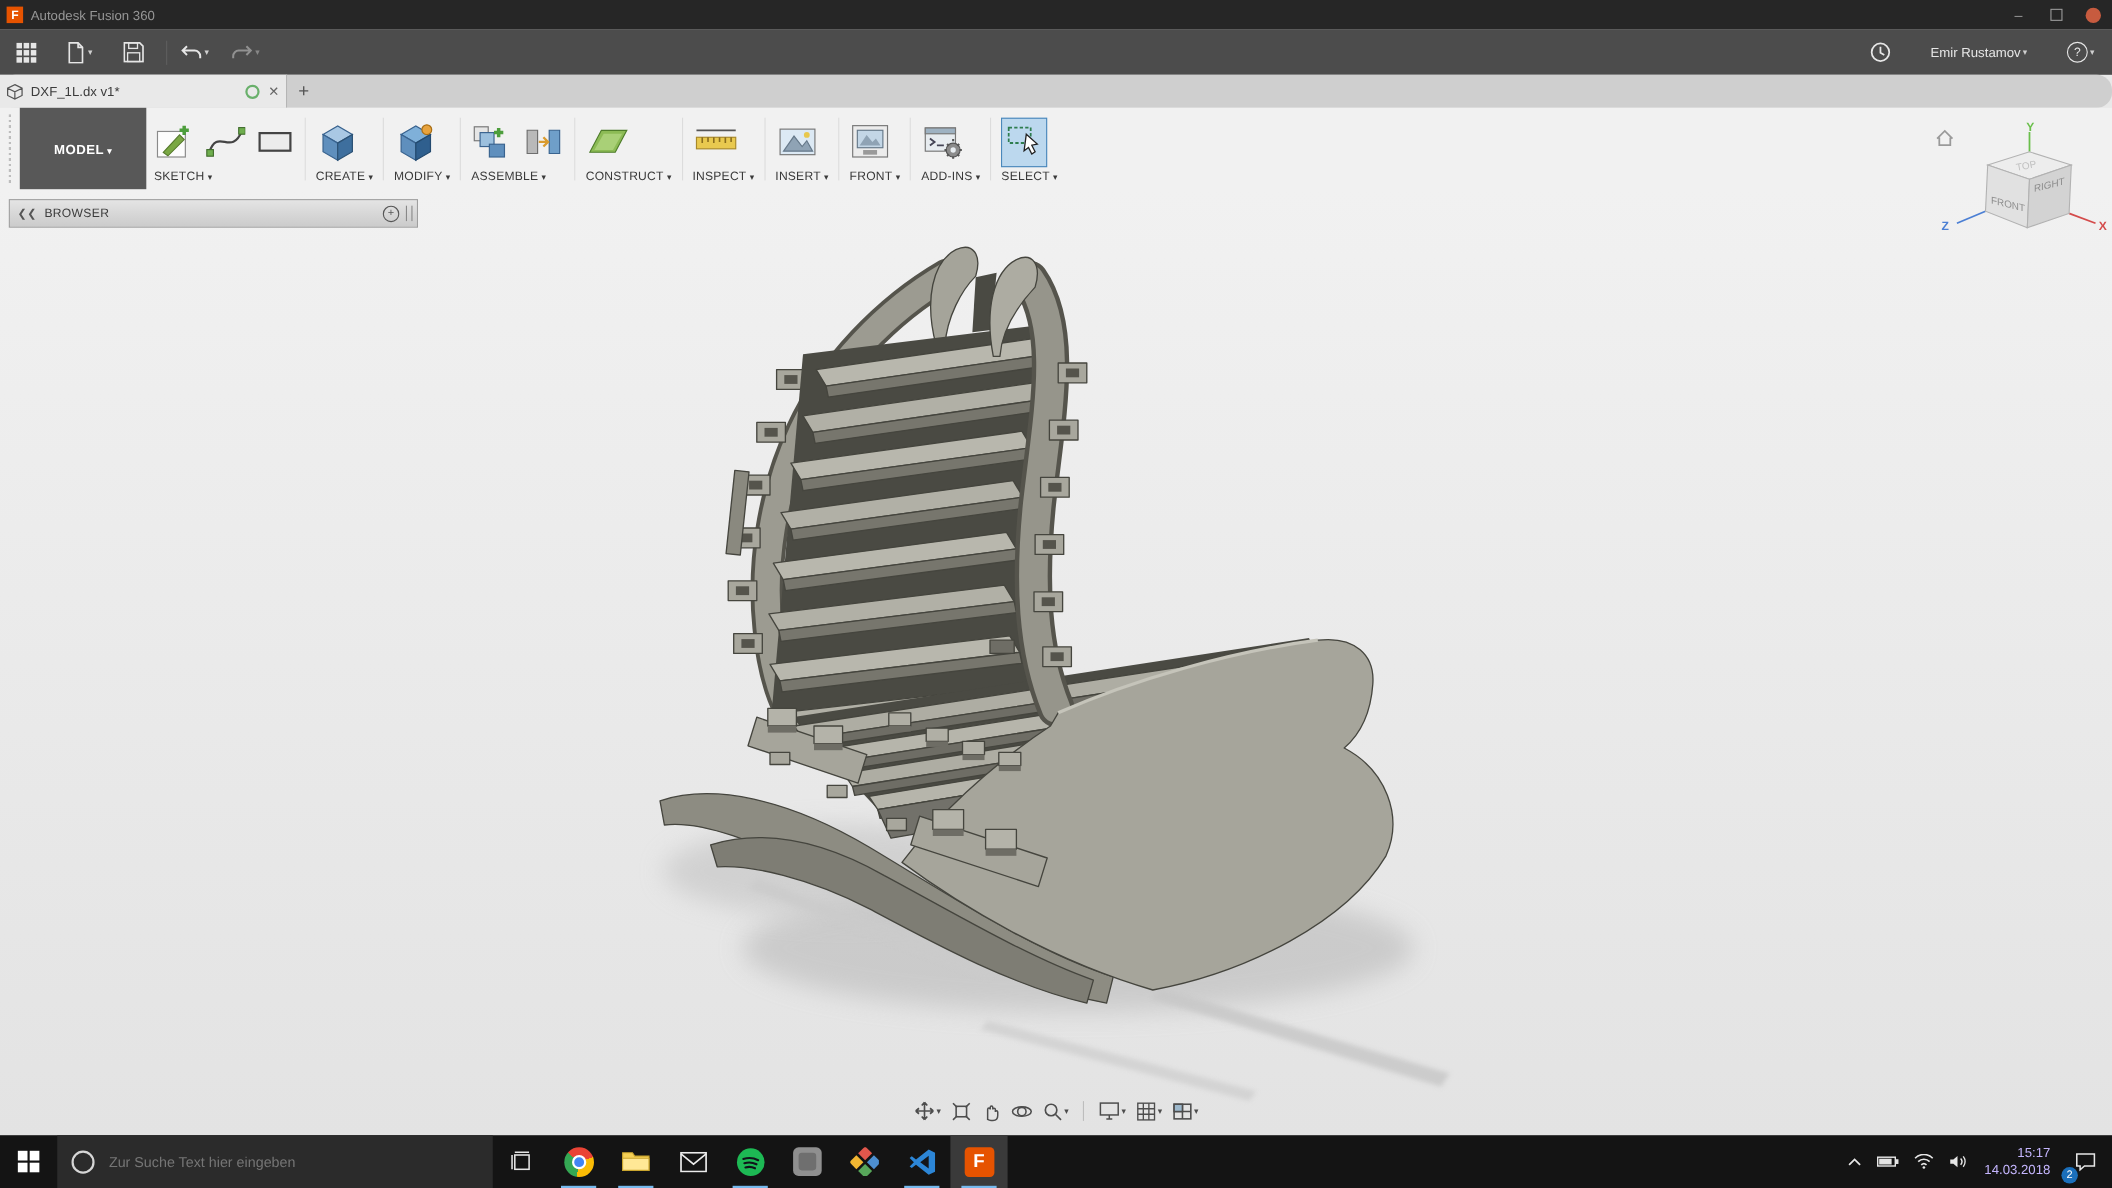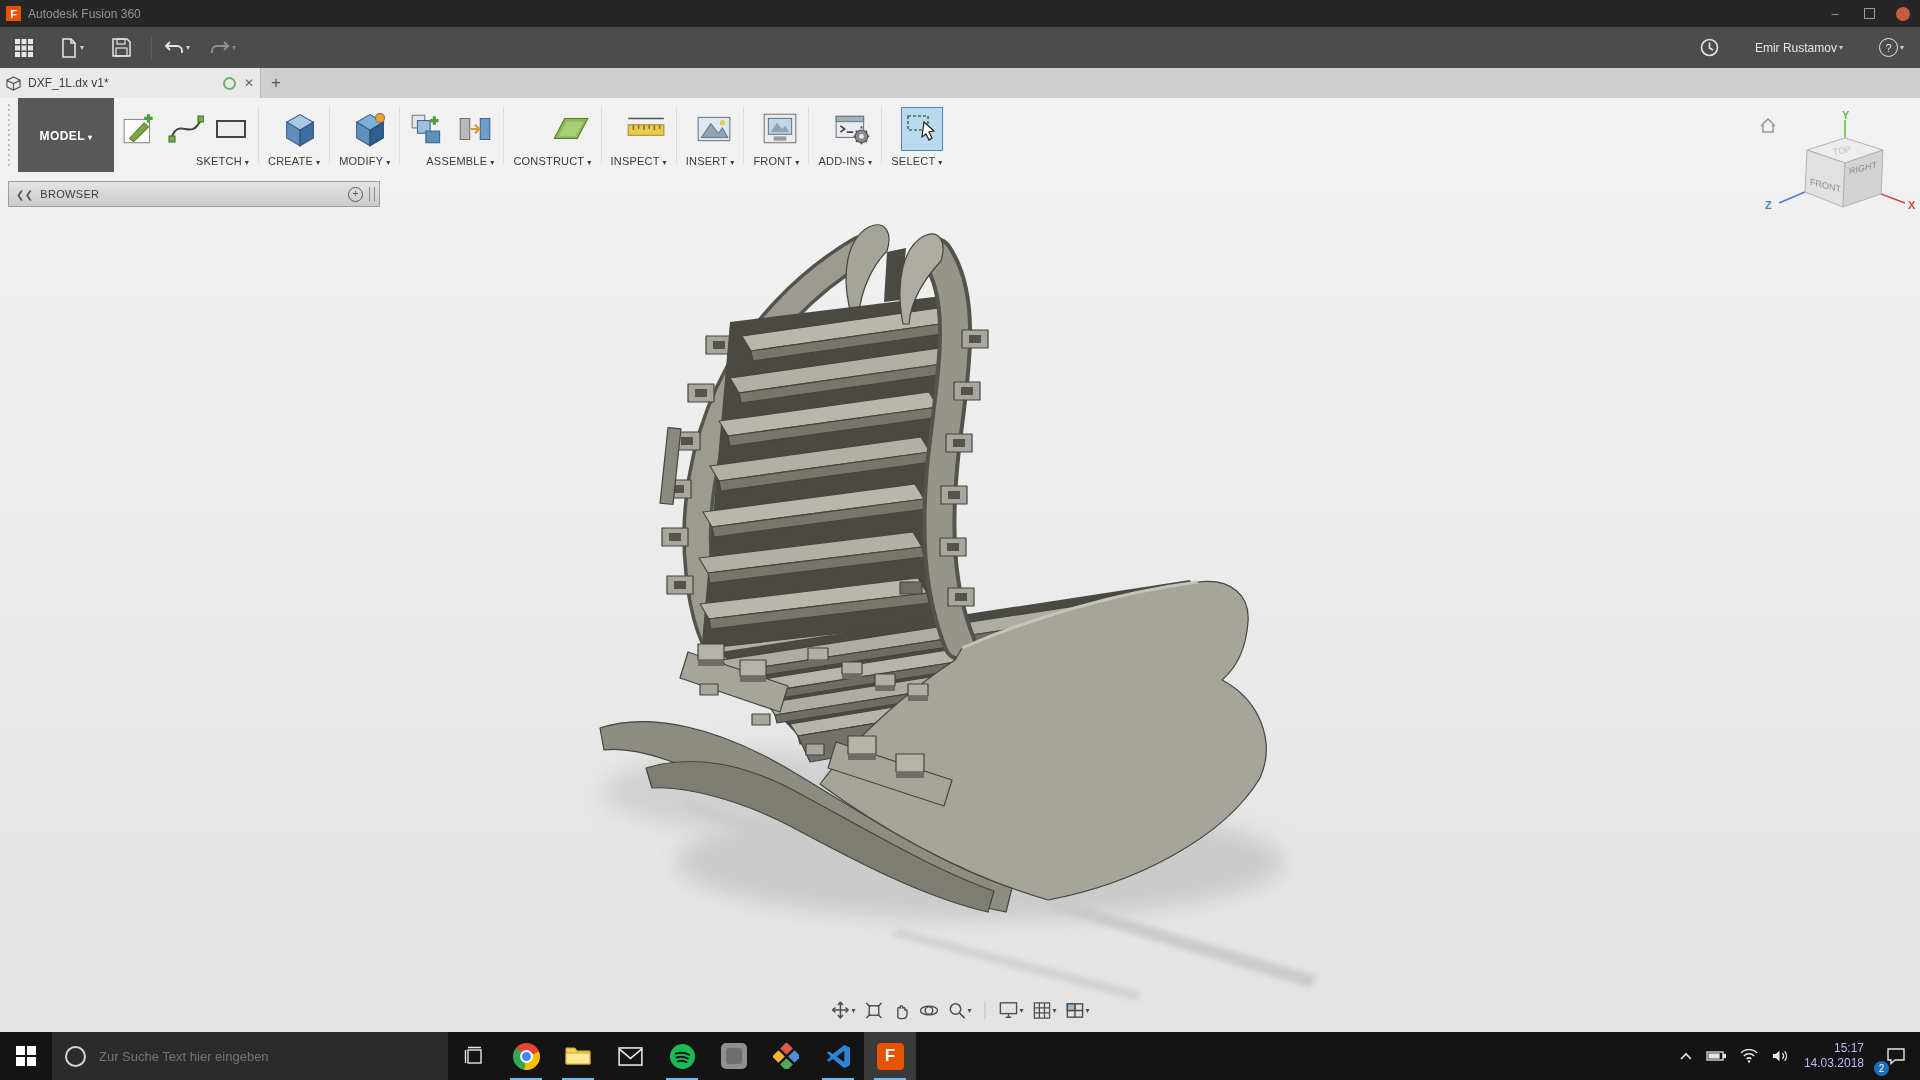--- a/index.html
+++ b/index.html
@@ -14,35 +14,35 @@
      display:flex;align-items:center;justify-content:center;margin:0 7px 0 6px;}
   .wbtn{width:34px;height:27px;display:flex;align-items:center;justify-content:center;color:#9a9a9a;font-size:13px;}
   .closebtn{width:14px;height:14px;border-radius:50%;background:#c75b3f;}
   
   .qat{height:41px;background:#4c4c4c;display:flex;align-items:center;color:#e6e6e6;}
   .qat svg{display:block;}
   .qbtn{height:30px;display:flex;align-items:center;padding:0 6px;}
   .qsep{width:1px;height:22px;background:#5f5f5f;margin:0 6px;}
   .qcaret{font-size:8px;color:#cfcfcf;margin-left:2px;}
   
-  .tabbar{height:30px;background:#cfcfcf;display:flex;align-items:flex-end;}
+  .tabbar{height:30px;background:#cfcfcf;display:flex;align-items:flex-end;border-radius:14px;}
   .doctab{height:30px;width:248px;background:#e9e9e9;display:flex;align-items:center;
      font-size:12px;color:#3c3c3c;padding:0 6px;border-right:1px solid #b5b5b5;}
   .newtab{width:30px;height:30px;display:flex;align-items:center;justify-content:center;color:#555;font-size:17px;}
   .newtab::after{content:"+";}
   .syncdot{width:9px;height:9px;border:2px solid #69b06b;border-radius:50%;margin-left:auto;}
   .tabclose{color:#666;font-size:12px;margin-left:8px;}
   .tabclose::after{content:"✕";}
   
   .ribbon{height:75px;background:#f1f1f1;border-bottom:1px solid #c6c6c6;display:flex;align-items:stretch;position:relative;}
   .grip{width:10px;margin:6px 2px 6px 6px;background:repeating-linear-gradient(#9a9a9a 0 2px,transparent 2px 5px);
         background-size:2px 100%;background-repeat:repeat-y;background-position:2px 0, 6px 0;opacity:.6;}
-  .model-btn{width:96px;background:#585858;color:#fff;font-size:12px;font-weight:bold;letter-spacing:.4px;
+  .model-btn{width:115px;background:#585858;color:#fff;font-size:12px;font-weight:bold;letter-spacing:.4px;
      display:flex;align-items:center;justify-content:center;}
-  .rgroup{display:flex;flex-direction:column;align-items:flex-end;justify-content:space-between;padding:5px 7px 4px;}
+  .rgroup{display:flex;flex-direction:column;align-items:flex-start;justify-content:space-between;padding:5px 7px 4px;}
   .ricons{display:flex;gap:9px;align-items:center;flex:1;}
   .rlabel{font-size:11px;color:#3a3a3a;display:flex;align-items:center;padding-bottom:2px;letter-spacing:.2px;}
   .rdiv{width:1px;background:#dcdcdc;margin:9px 2px;}
   .sel-hl{background:#bcd8ee;border:1px solid #4a88bb;padding:2px;}
   
   .sidebar-row{position:absolute;left:8px;width:372px;height:26px;display:flex;align-items:center;
      background:linear-gradient(#e4e4e4,#cbcbcb);border:1px solid #9e9e9e;font-size:11px;color:#3c3c3c;
      letter-spacing:.3px;box-sizing:border-box;}
   .chev{color:#555;font-size:10px;margin:0 7px;}
   .pluscirc{width:13px;height:13px;border:1.5px solid #555;border-radius:50%;color:#555;font-size:10px;

